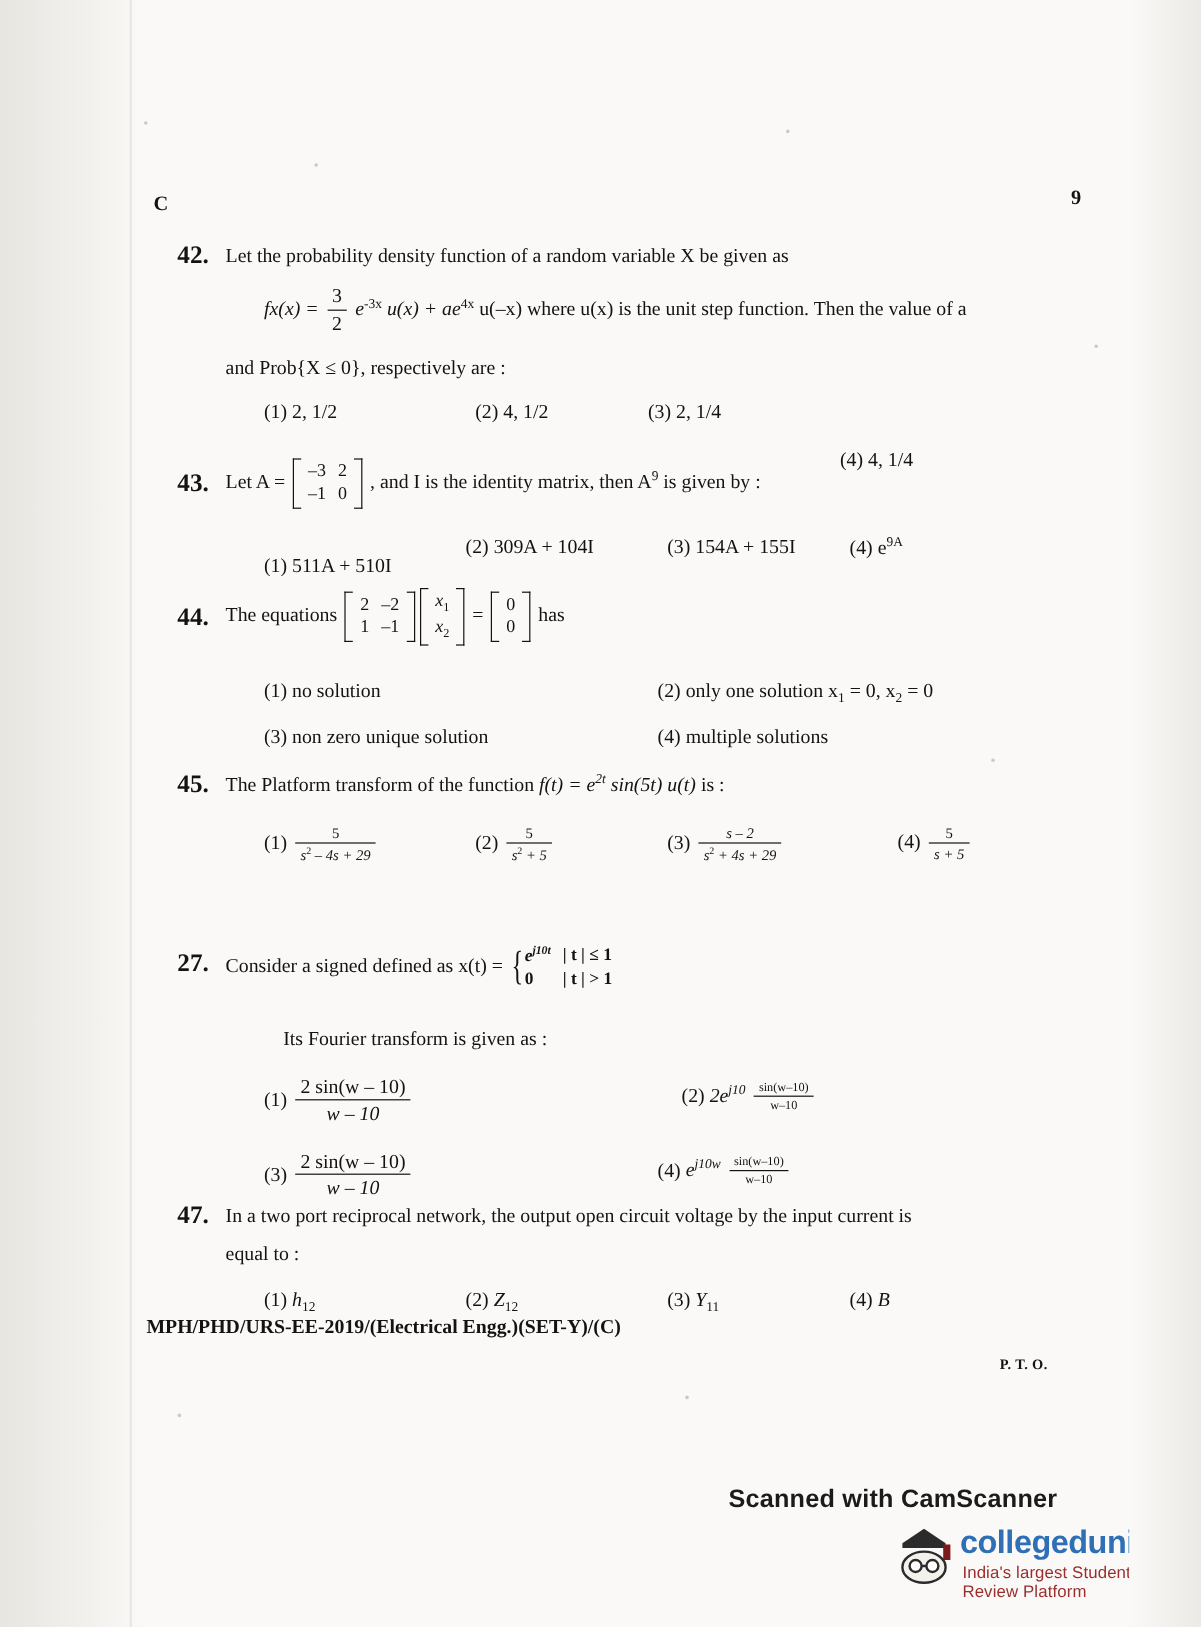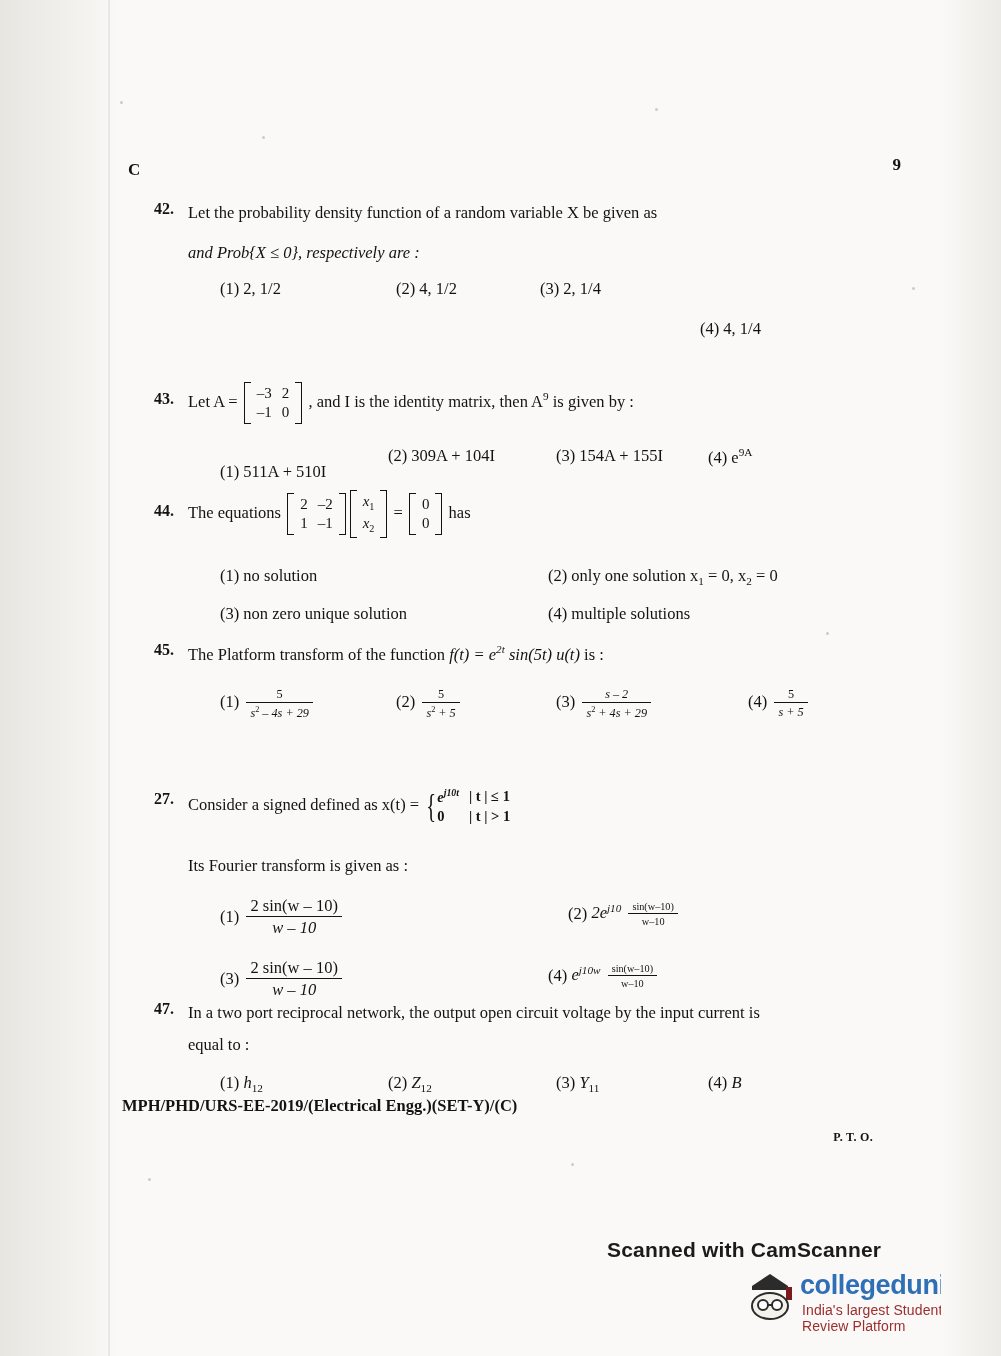--- a/index.html
+++ b/index.html
@@ -69,21 +69,21 @@
     left: 140px;
     width: 760px;
   }
   .qnum {
     position: absolute;
     left: 0;
     top: 0;
     width: 34px;
     text-align: right;
     font-weight: bold;
-    font-size: 16px;
+    font-size: 21px;
   }
   .qbody {
     margin-left: 48px;
     font-size: 16.5px;
     line-height: 1.55;
   }
   .justify {
     text-align: justify;
     text-justify: inter-word;
   }
@@ -252,21 +252,31 @@
 
   <div class="content">
 
     <div class="corner-c">C</div>
     <div class="pageno">9</div>
 
     <div class="qblock" style="top:200px;">
       <div class="qnum">42.</div>
       <div class="qbody">
         <div class="justify" style="width:755px;">Let  the  probability  density  function  of  a  random  variable  X  be  given  as</div>
-        <div style="margin-top:14px;font-style:italic;">and Prob{X ≤ 0}, respectively are :</div>
+        <div style="margin-top:12px; margin-left:32px;">
+          <span class="it">fx(x) =</span>
+          <span class="frac">
+            <span class="num">3</span>
+            <span class="den">2</span>
+          </span>
+          <span class="it">e</span><span class="sup">-3x</span>
+          <span class="it">u(x) + ae</span><span class="sup">4x</span>
+          <span>u(–x) where u(x) is the unit step function. Then the value of a</span>
+        </div>
+        <div style="margin-top:14px;">and Prob{X ≤ 0}, respectively are :</div>
       </div>
       <div class="opts" style="height:34px; margin-top:14px;">
         <div class="opt" style="left:32px;top:0;">(1)  2, 1/2</div>
         <div class="opt" style="left:192px;top:0;margin-left:16px;">(2)  4, 1/2</div>
         <div class="opt" style="left:352px;top:0;">(3)  2, 1/4</div>
         <div class="opt" style="left:512px;top:-4px;margin-top:44px;">(4)  4, 1/4</div>
       </div>
     </div>
 
     <div class="qblock" style="top:382px;">
@@ -410,21 +420,21 @@
                 <td>| t | ≤ 1</td>
               </tr>
               <tr>
                 <td>0</td>
                 <td>| t | &gt; 1</td>
               </tr>
             </tbody>
               </table>
           </span>
         </div>
-        <div style="margin-top:26px;">Its Fourier transform is given as :</div>
+        <div style="margin-top:26px;margin-left:48px;">Its Fourier transform is given as :</div>
       </div>
       <div class="opts" style="height:110px; margin-top:18px;">
         <div class="opt" style="left:32px;top:0;">
           <span>(1)</span>
           <span class="frac">
             <span class="num">2 sin(w – 10)</span>
             <span class="den"><i>w – 10</i></span>
           </span>
         </div>
         <div class="opt" style="left:380px;top:4px;">

